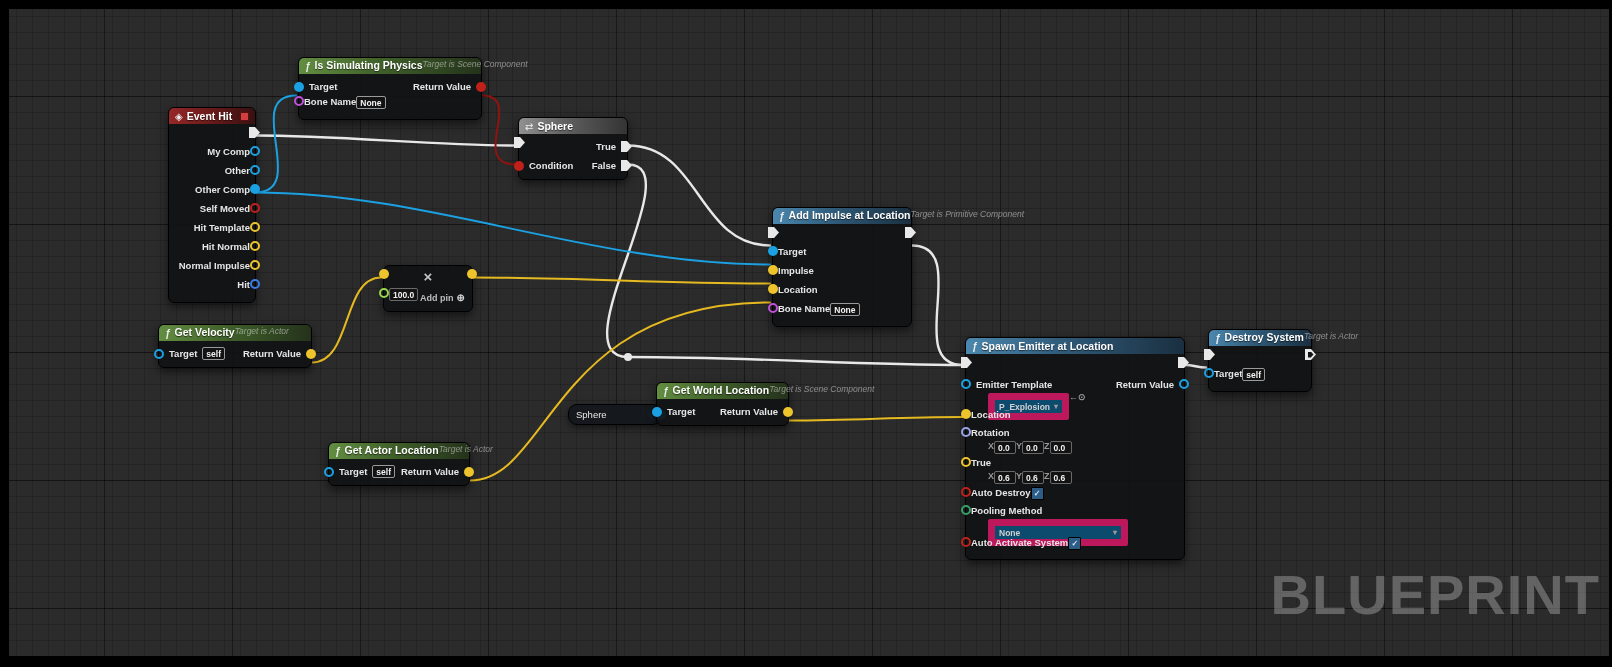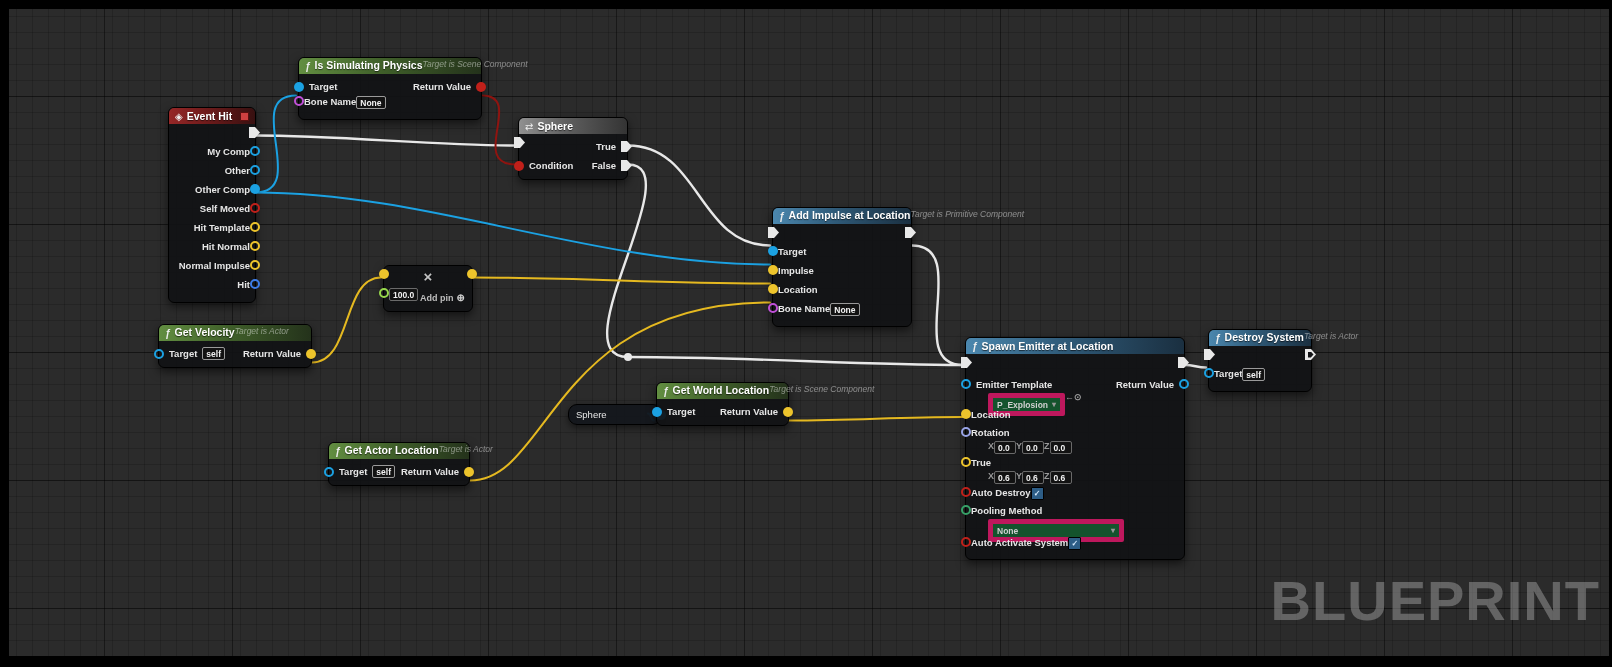--- a/index.html
+++ b/index.html
@@ -8,21 +8,21 @@
     background-color:#2b2b2b;
     background-image:
       linear-gradient(to right, rgba(0,0,0,0.45) 1px, transparent 1px),
       linear-gradient(to bottom, rgba(0,0,0,0.45) 1px, transparent 1px),
       linear-gradient(to right, rgba(0,0,0,0.16) 1px, transparent 1px),
       linear-gradient(to bottom, rgba(0,0,0,0.16) 1px, transparent 1px);
     background-size:128px 128px,128px 128px,16px 16px,16px 16px;
     background-position:104px 96px,104px 96px,0 0,0 0;
   }
   #frame{position:absolute;inset:0;border:9px solid #000;border-right-width:3px;border-bottom-width:11px;pointer-events:none;z-index:50;}
-  #watermark{position:absolute;right:12px;bottom:34px;font-size:56px;font-weight:900;letter-spacing:1px;color:#9d9d9d;opacity:0.5;z-index:1;}
+  #watermark{position:absolute;right:12px;bottom:40px;font-size:56px;font-weight:900;letter-spacing:1px;color:#9d9d9d;opacity:0.5;z-index:1;}
   svg.wires{position:absolute;inset:0;z-index:4;}
   svg.wires path{fill:none;stroke-linecap:round;}
   .w.exec{stroke:var(--wire_exec,#e8e8e8);stroke-width:2.4;}
   .w.obj{stroke:var(--wire_object,#1ba1e2);stroke-width:2;}
   .w.bool{stroke:var(--wire_bool,#8f1410);stroke-width:2;}
   .w.vec{stroke:var(--wire_vector,#e5b920);stroke-width:2;}
 
   .node{position:absolute;z-index:10;background:rgba(17,18,20,0.93);border:1px solid #000;
         border-radius:6px;box-shadow:0 4px 10px rgba(0,0,0,0.55);color:#e4e4e4;}
   .node-header{display:flex;align-items:center;gap:4px;padding:2px 6px;border-radius:5px 5px 0 0;min-height:12px;}
@@ -68,21 +68,21 @@
     clip-path:polygon(0 0,55% 0,100% 50%,55% 100%,0 100%);background:#121316;}
 
   .valbox{background:#121212;border:1px solid #9a9a9a;border-radius:2px;padding:0 3px;
           font-size:8.5px;line-height:12px;height:13px;color:#f2f2f2;white-space:nowrap;box-sizing:border-box;}
   .numbox{background:#121212;border:1px solid #6a6a6a;border-radius:2px;padding:0 3px;
           font-size:8.5px;line-height:12px;height:13px;min-width:22px;color:#f2f2f2;box-sizing:border-box;}
   .axis{font-size:9px;color:#9a9a9a;}
   .checkbox{width:11px;height:11px;background:#2d5d86;border:1px solid #000;border-radius:1px;
             display:flex;align-items:center;justify-content:center;flex:none;}
   .checkmark{font-size:8px;color:#d8ecff;line-height:1;}
-  .dropbox{display:flex;align-items:center;gap:4px;background:#14532d;border:5px solid #be185d;
+  .dropbox{display:flex;align-items:center;gap:4px;background:#0c4a6e;border:7px solid #be185d;
            border-radius:2px;height:13px;padding:0 4px;font-size:8.5px;color:#d0d0d0;white-space:nowrap;}
   .dropbox.wide{width:118px;justify-content:space-between;}
   .chev{color:#999;font-size:8px;}
   .mini{color:#9a9a9a;font-size:9px;line-height:1;}
   .mult{flex:1;text-align:center;font-size:15px;color:#c4c4c4;line-height:1;}
   .addpin{margin-left:auto;font-size:9px;color:#bdbdbd;display:flex;align-items:center;gap:3px;white-space:nowrap;}
   .addpin-icon{font-size:10px;color:#cfcfcf;}
   .varnode{position:absolute;z-index:10;display:flex;align-items:center;justify-content:space-between;
            background:rgba(20,23,28,0.95);border:1px solid #000;border-radius:9px;height:19px;
            padding:0 7px;box-shadow:0 3px 7px rgba(0,0,0,0.5);}

